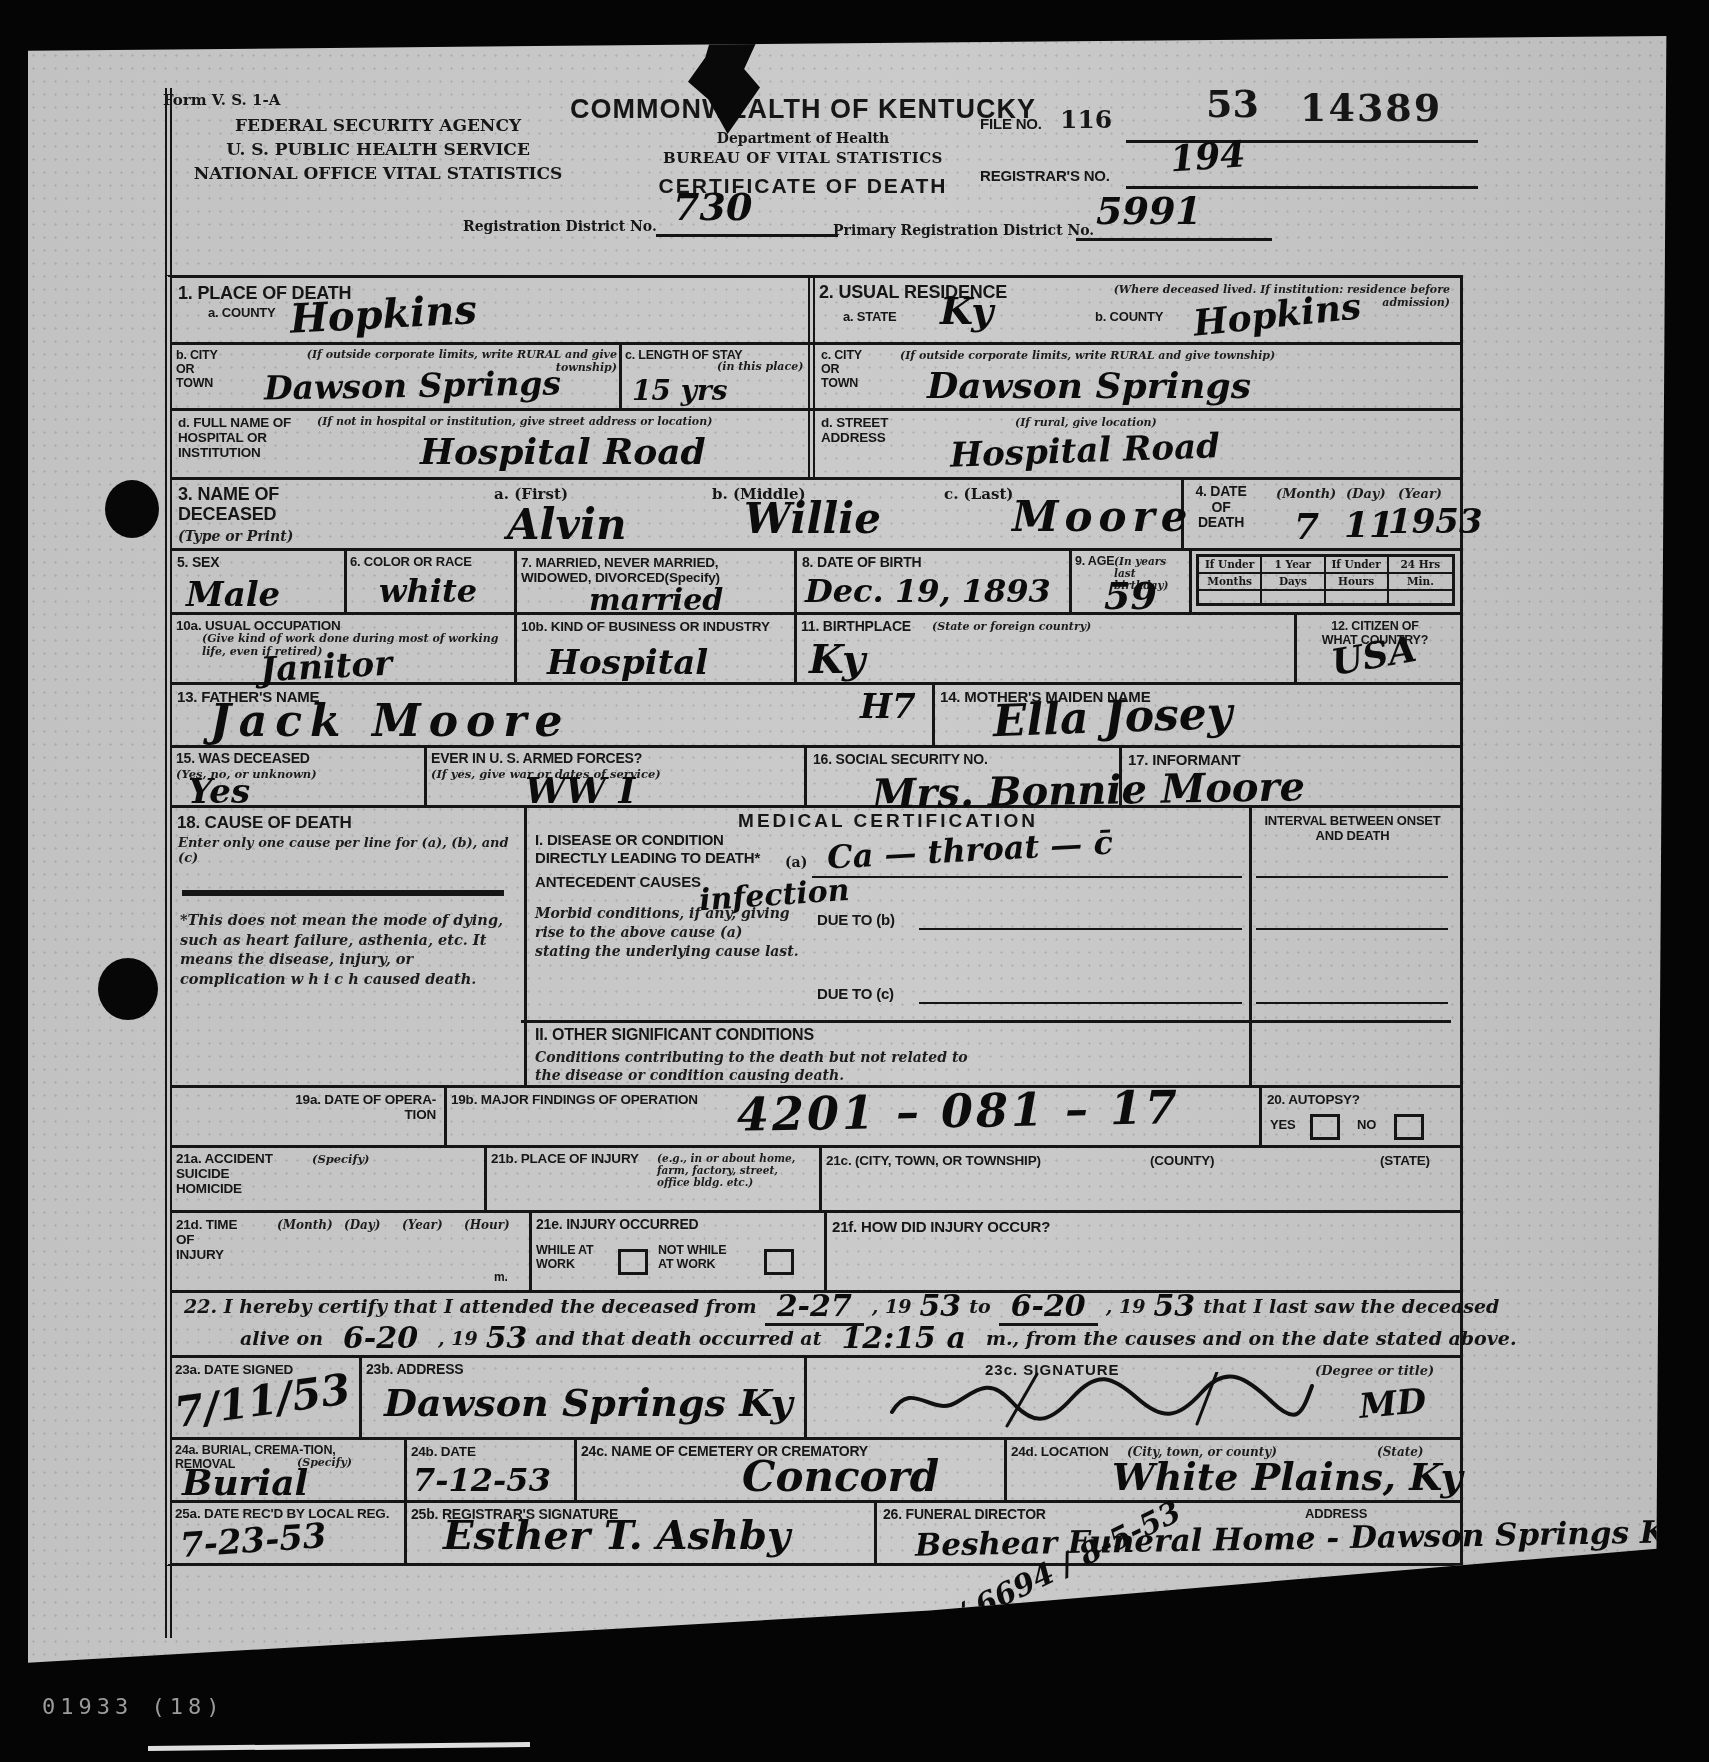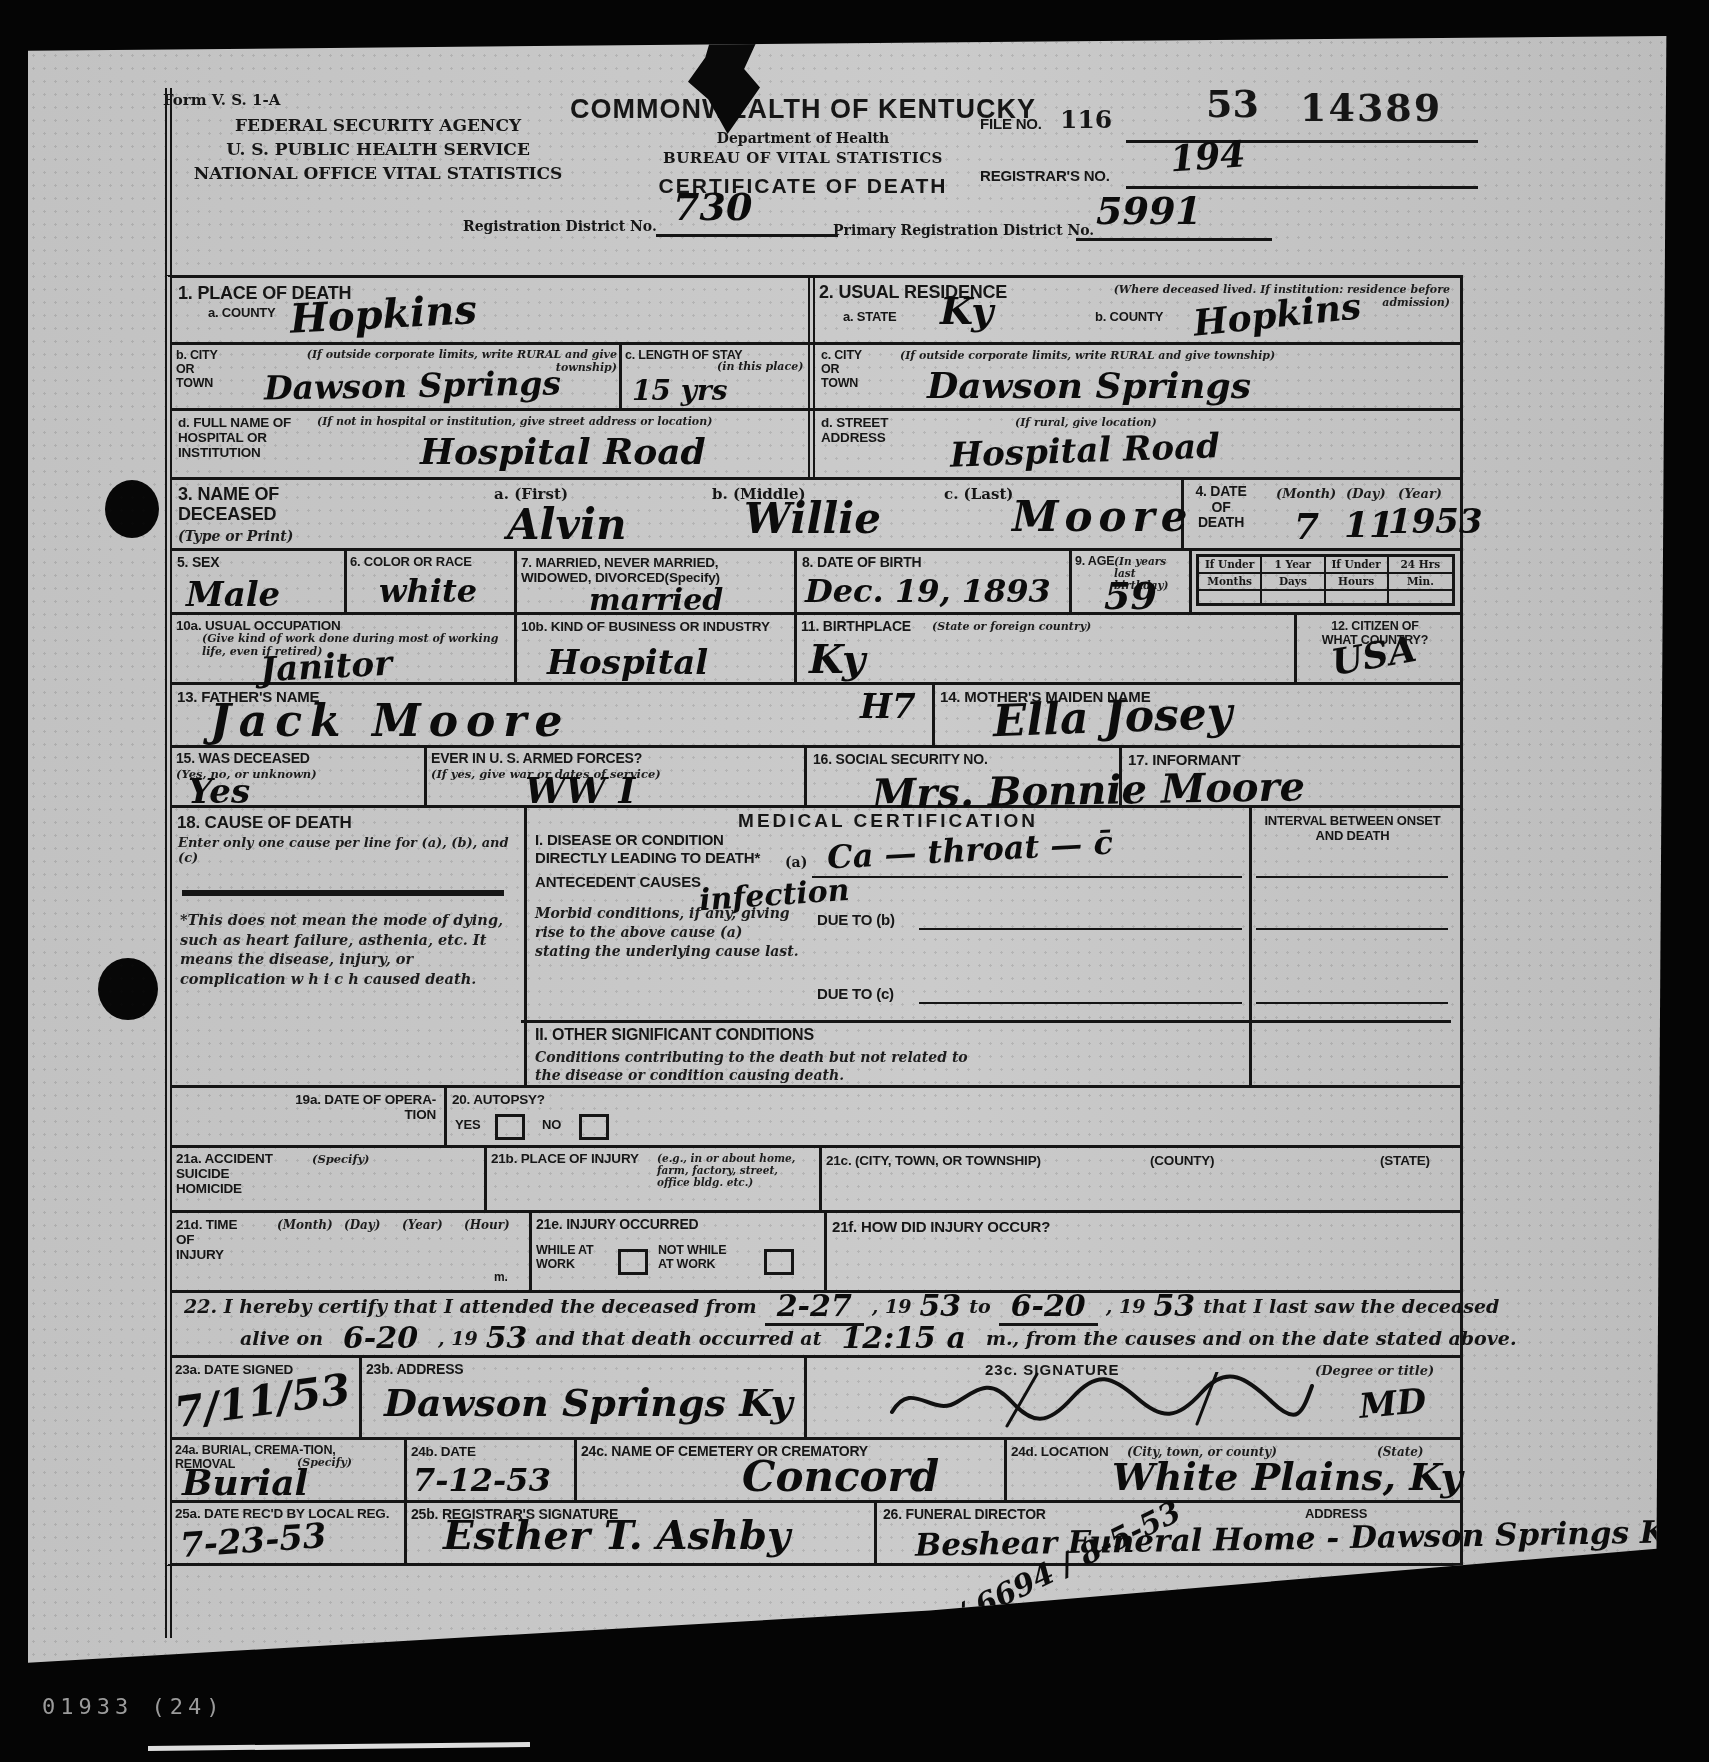--- a/index.html
+++ b/index.html
@@ -44,21 +44,21 @@
        font-family:"DejaVu Sans Mono",monospace;font-size:22px;letter-spacing:5px;}
   .corner-line{position:absolute;left:148px;top:1744px;width:382px;height:5px;background:#dedede;transform:rotate(-0.6deg);}
   .blob{position:absolute;left:660px;top:-18px;width:72px;height:116px;background:#090909;
        clip-path:polygon(40% 0,100% 14%,78% 44%,100% 60%,55% 100%,28% 70%,0 55%,24% 34%);z-index:9;}
 </style>
 </head>
 <body>
 
 <div class="stage">
 
-  <div class="corner-code">01933 (24)</div>
+  <div class="corner-code">01933 (18)</div>
   <div class="corner-line"></div>
 
   <div class="paper">
 
     <div class="blob"></div>
     <div class="punch" style="left:77px;top:444px;width:54px;height:58px;"></div>
     <div class="punch" style="left:70px;top:922px;width:60px;height:62px;"></div>
     <div class="vrule" style="left:137px;top:52px;height:187px;"></div>
     <div class="vrule" style="left:137px;top:1524px;height:78px;"></div>
 
@@ -298,20 +298,24 @@
           <div class="hline" style="left:4px;top:194px;width:192px;border-top-width:2px;"></div>
           <div class="hline" style="left:-3px;top:212px;width:202px;border-top-width:3px;"></div>
         </div>
       </div>
 
       <div class="row" style="height:60px;">
         <div class="c" style="width:275px;">
           <span class="abs lbl prewrap" style="left:4px;top:4px;width:260px;text-align:right;font-size:13.5px;">19a. DATE OF OPERA-
 TION</span>
         </div>
+        <div class="c" style="width:815px;">
+          <span class="abs lbl" style="left:4px;top:4px;font-size:13.5px;">19b. MAJOR FINDINGS OF OPERATION</span>
+          <span class="abs hw" style="left:290px;top:0px;font-size:46px;letter-spacing:3px;transform:rotate(-1deg);z-index:5;">4201 – 081 – 17</span>
+        </div>
         <div class="c last" style="width:198px;">
           <span class="abs lbl" style="left:5px;top:4px;font-size:13.5px;">20. AUTOPSY?</span>
           <span class="abs lbl" style="left:8px;top:30px;font-size:13px;">YES</span>
           <span class="abs box" style="left:48px;top:26px;"></span>
           <span class="abs lbl" style="left:95px;top:30px;font-size:13px;">NO</span>
           <span class="abs box" style="left:132px;top:26px;"></span>
         </div>
       </div>
 
       <div class="row" style="height:65px;">

